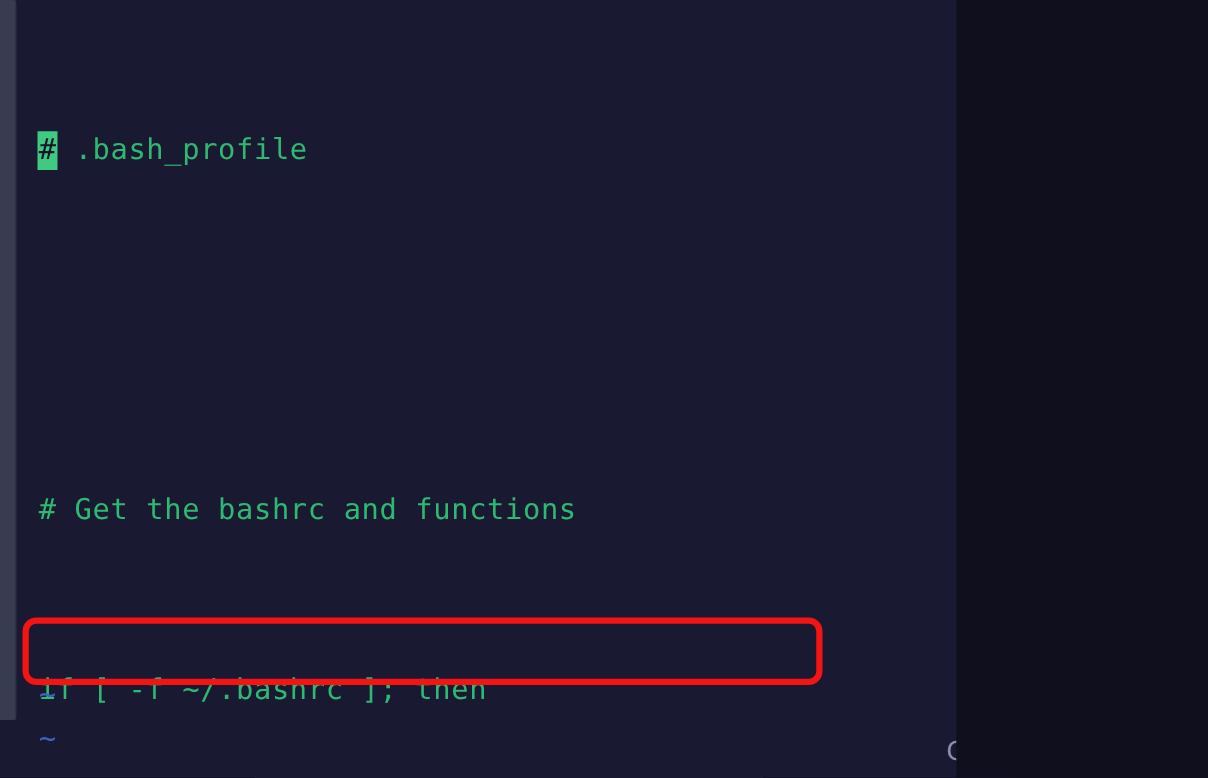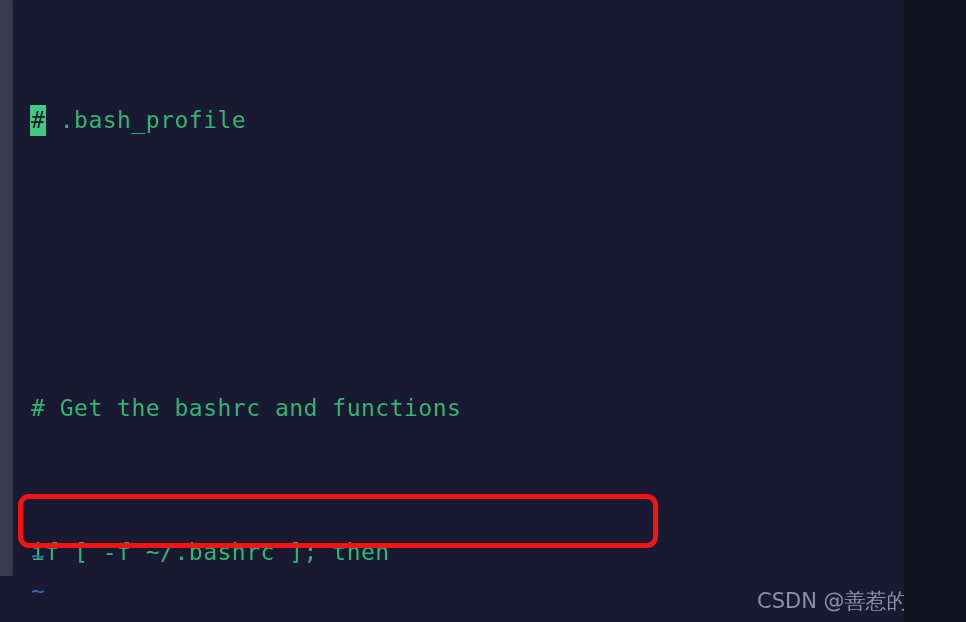--- a/index.html
+++ b/index.html
@@ -2,21 +2,21 @@
 <html><head>
 <meta charset="utf-8">
 <style>
   html, body {
     margin: 0;
     padding: 0;
     background: #0f0f1e;
   }
   #screen {
     position: relative;
-    width: 904px;
+    width: 765px;
     height: 622px;
     overflow: hidden;
     background: #191932;
     font-family: "DejaVu Sans Mono", "Liberation Mono", monospace;
   }
 
   
   #scroll-gutter {
     position: absolute;
     left: 0;

